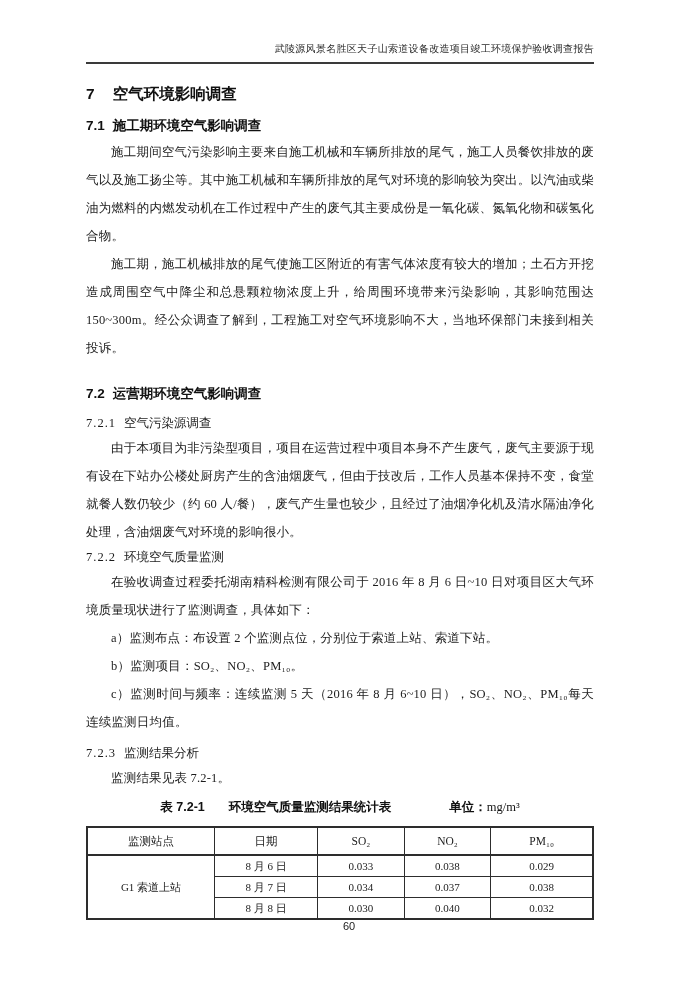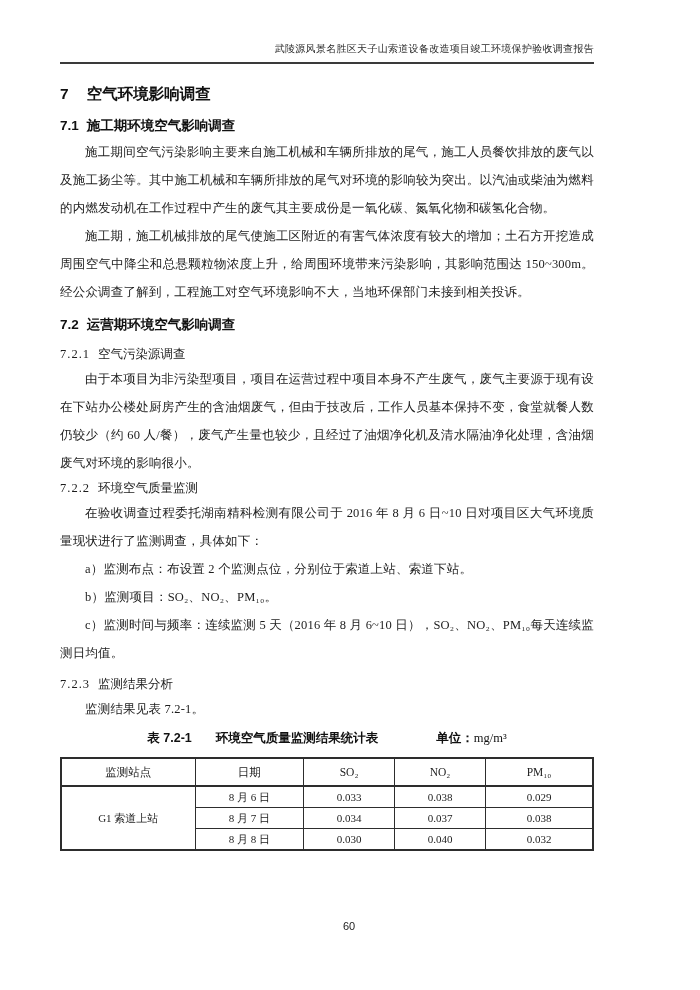--- a/index.html
+++ b/index.html
@@ -6,21 +6,21 @@
   body {
     width: 700px; height: 990px;
     background: #ffffff;
     color: #1c1c1c;
     font-family: "Liberation Serif", "DejaVu Serif", serif;
     overflow: hidden;
   }
   .page {
     box-sizing: border-box;
     width: 672px; height: 990px;
-    padding: 42px 78px 0 60px;
+    padding: 42px 78px 0 86px;
     position: relative;
   }
   .doc-header {
     text-align: right;
     font-size: 10px;
     line-height: 13px;
     color: #2a2a2a;
     letter-spacing: 0.3px;
     padding-bottom: 7px;
     border-bottom: 2px solid #3a3a3a;
@@ -36,21 +36,21 @@
   .h1 .num { margin-right: 18px; }
   .h2 {
     font-family: "Liberation Sans", "DejaVu Sans", sans-serif;
     font-weight: bold;
     font-size: 13.5px;
     line-height: 24px;
     color: #111;
     margin-top: 8px;
   }
   .h2 .num { margin-right: 8px; }
-  .h2.tight { margin-top: 7px; }
+  .h2.tight { margin-top: 20px; }
   .h3 {
     font-size: 12.5px;
     line-height: 22px;
     font-weight: normal;
     color: #1c1c1c;
     margin-top: 6px;
   }
   .h3 .num { margin-right: 8px; letter-spacing: 1px; }
   .h3.tight { margin-top: 0; }
   p.body {

